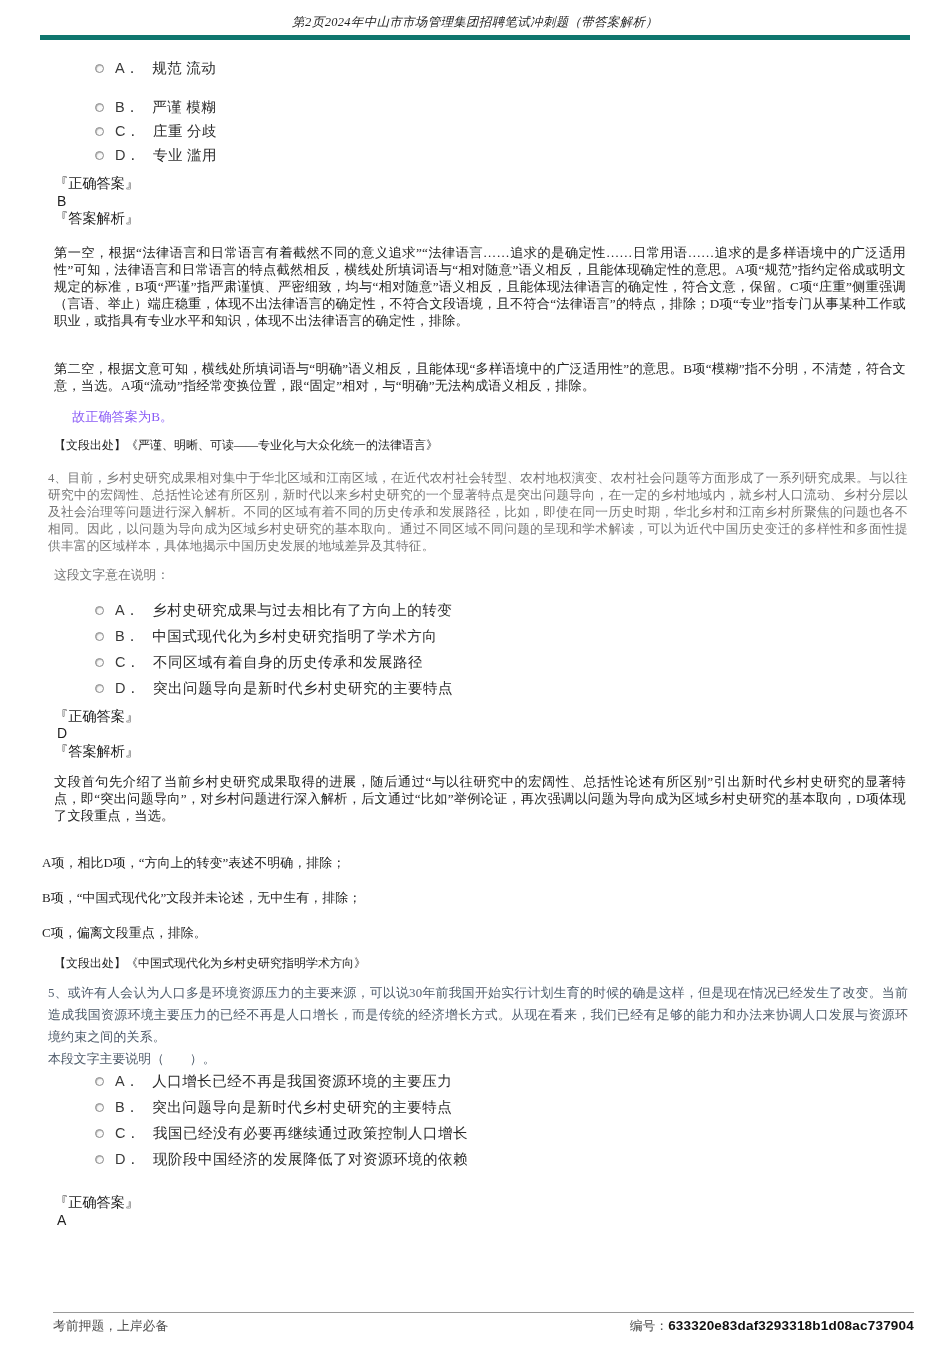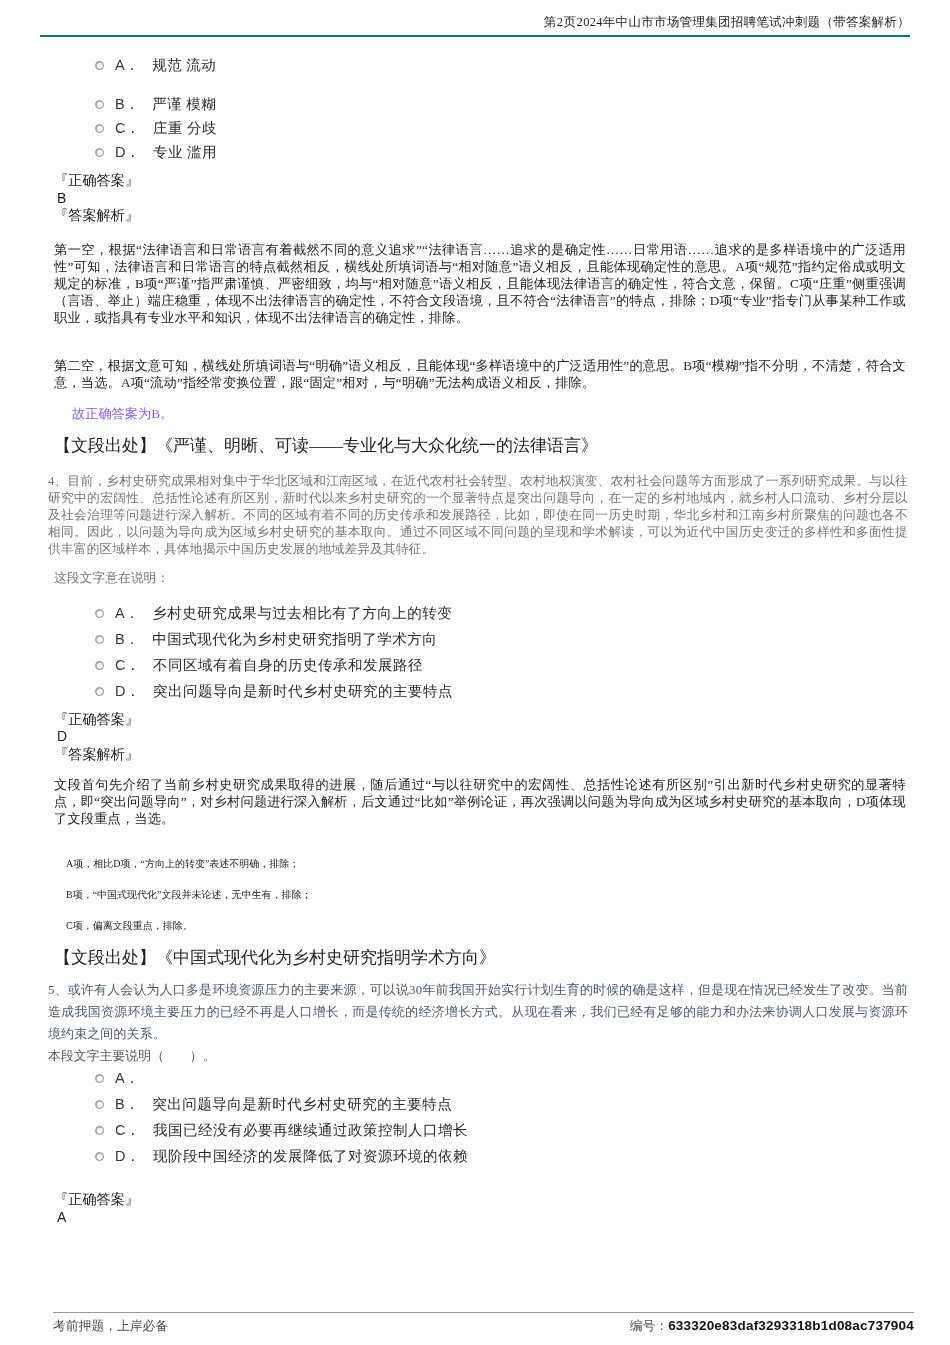--- a/index.html
+++ b/index.html
@@ -7,23 +7,23 @@
   .page {
     width:950px; height:1345px; margin:0 auto; background:#ffffff;
     position:relative; overflow:hidden;
     font-family:"Liberation Serif","DejaVu Serif",serif;
     color:#222;
   }
   .inner { padding:0 40px; }
 
   
   .header {
-    display:flex; justify-content:flex-end; align-items:flex-end;
-    padding:14px 0 4px 0; border-bottom:2px solid #0f766e;
-    font-size:12.5px; color:#1f1f1f;
+    display:flex; justify-content:center; align-items:flex-end;
+    padding:14px 0 4px 0; border-bottom:5px solid #0f766e;
+    font-size:12.5px; color:#1f1f1f;font-style:italic;
   }
   .header .pg { letter-spacing:0.5px; }
   .header .ttl { letter-spacing:0.3px; }
 
   
   .opts { margin-left:55px; }
   .opt { display:flex; align-items:center; height:16px; margin-bottom:8px; cursor:default; }
   .radio {
     width:9px; height:9px; border-radius:50%; background:#fcfcfc;
     border:1px solid #8a8a8a; margin-right:11px; flex:none;
@@ -54,24 +54,24 @@
     margin-left:14px; margin-right:4px; text-align:justify;
     font-size:13.2px; line-height:17px; color:#242424; letter-spacing:0.2px;
   }
   .para1 { margin-top:16px; }
   .para2 { margin-top:31px; }
   .para4 { margin-top:13px; }
 
   .concl { margin-left:32px; font-size:13.2px; color:#8b5cf6; }
   .concl3 { margin-top:14px; }
   .concl4 { margin-top:17px; }
-  .source { margin-left:14px; font-size:17px; color:#242424; }
+  .source { margin-left:14px; font-size:12px; color:#242424; }
   .source3 { margin-top:11px; }
   .source4 { margin-top:13px; }
-  .note { margin-left:26px; font-size:10px; color:#242424; }
+  .note { margin-left:2px; font-size:13px; color:#242424; }
   .noteA { margin-top:30px; }
   .noteB { margin-top:17px; }
   .noteC { margin-top:17px; }
 
   
   .qstem {
     margin-left:8px; margin-right:2px; text-align:justify;
     font-size:12.7px; line-height:17px; color:#767676; letter-spacing:0.2px;
   }
   .q4stem { margin-top:16px; }
@@ -178,20 +178,21 @@
     <div class="note noteC">C项，偏离文段重点，排除。</div>
     <div class="source source4">【文段出处】《中国式现代化为乡村史研究指明学术方向》</div>
 
     <div class="q5stem">5、或许有人会认为人口多是环境资源压力的主要来源，可以说30年前我国开始实行计划生育的时候的确是这样，但是现在情况已经发生了改变。当前造成我国资源环境主要压力的已经不再是人口增长，而是传统的经济增长方式。从现在看来，我们已经有足够的能力和办法来协调人口发展与资源环境约束之间的关系。</div>
     <div class="prompt5">本段文字主要说明（　　）。</div>
 
     <div class="opts opts5">
       <div class="opt">
         <span class="radio"></span>
         <span class="letter">A．</span>
+        <span class="otext">人口增长已经不再是我国资源环境的主要压力</span>
       </div>
       <div class="opt">
         <span class="radio"></span>
         <span class="letter">B．</span>
         <span class="otext">突出问题导向是新时代乡村史研究的主要特点</span>
       </div>
       <div class="opt">
         <span class="radio"></span>
         <span class="letter">C．</span>
         <span class="otext">我国已经没有必要再继续通过政策控制人口增长</span>

